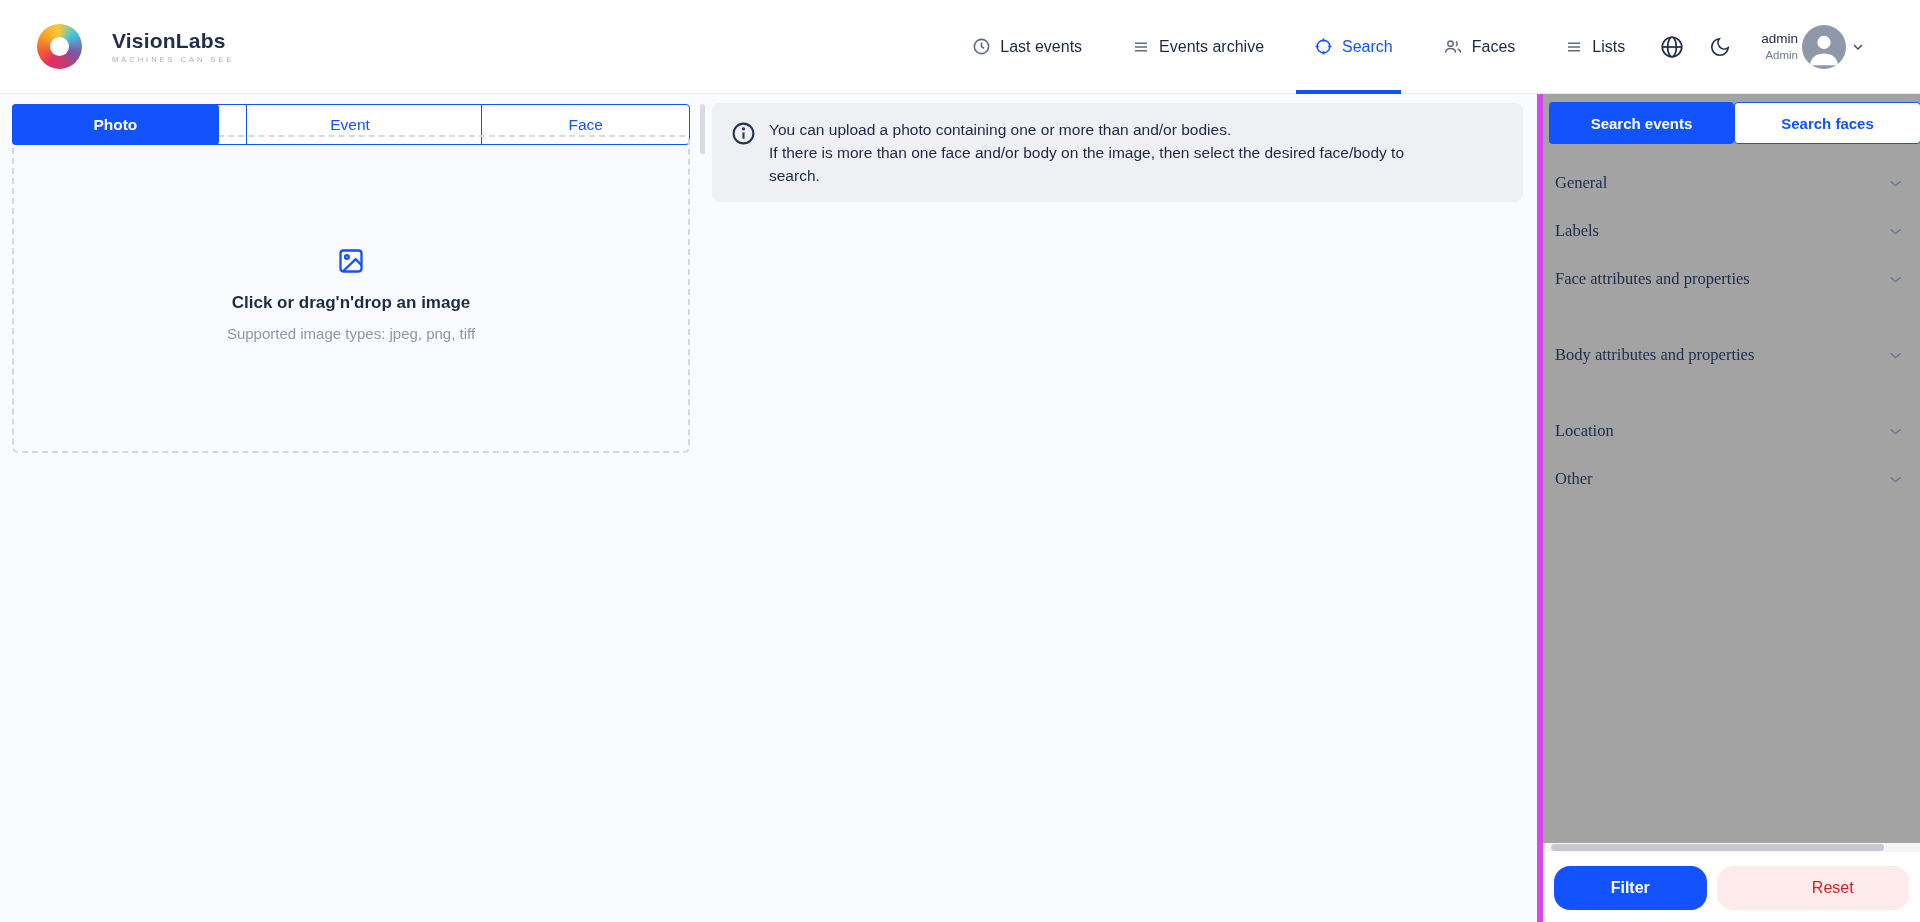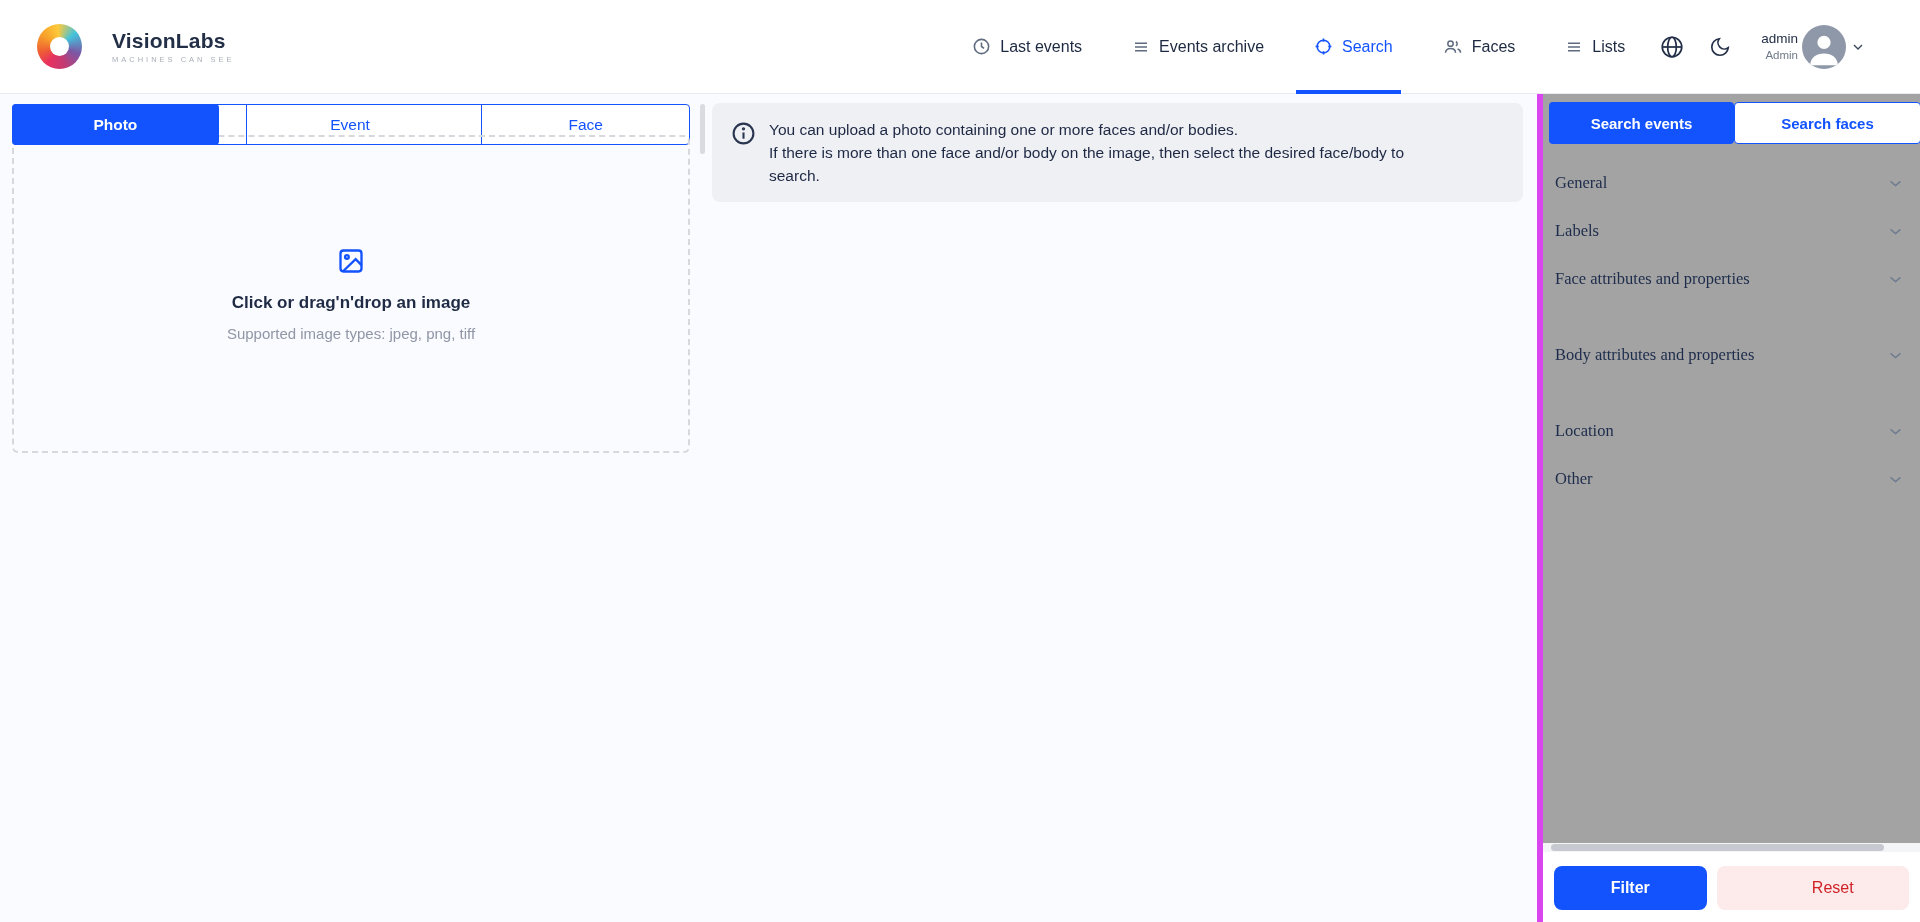--- a/index.html
+++ b/index.html
@@ -125,21 +125,21 @@
   .sb-hscroll-thumb {
     position:absolute; left:8px; top:1px; width:333px; height:7px;
     background:#c6c9cf; border-radius:4px;
   }
 
   .sb-footer {
     position:absolute; left:0; bottom:0; width:100%; height:70px; background:#ffffff;
     display:flex; gap:10px; padding:14px 11px 12px 11px;
   }
   .btn {
-    flex:1; height:44px; border:none; border-radius:8px; font-size:16px;
+    flex:1; height:44px; border:none; border-radius:16px; font-size:16px;
     font-family:"Liberation Sans", sans-serif; cursor:pointer;
     display:flex; align-items:center; justify-content:center;
   }
   .btn-primary { background:#1353fd; color:#ffffff; font-weight:600; }
   .btn-danger { background:#fcebea; color:#d02127;padding-left:46px; }
 </style>
 </head>
 <body>
 
 <header class="header">
@@ -255,21 +255,21 @@
 
 <div class="notice">
   <span class="notice-icon">
     <svg width="25" height="25" viewBox="0 0 24 24" fill="none" stroke="currentColor" stroke-width="2">
         <circle cx="12" cy="12" r="9.5"></circle>
         <path d="M12 11v6"></path>
         <circle cx="12" cy="7.5" r="0.6" fill="currentColor"></circle>
       </svg>
   </span>
   <div class="notice-text">
-    <p>You can upload a photo containing one or more faces and/or bodies.</p>
+    <p>You can upload a photo containing one or more than and/or bodies.</p>
     <p>If there is more than one face and/or body on the image, then select the desired face/body to search.</p>
   </div>
 </div>
 
 <aside class="sidebar">
   <div class="f-tabs">
     <div class="f-tab active">Search events</div>
     <div class="f-tab inactive">Search faces</div>
   </div>
 

